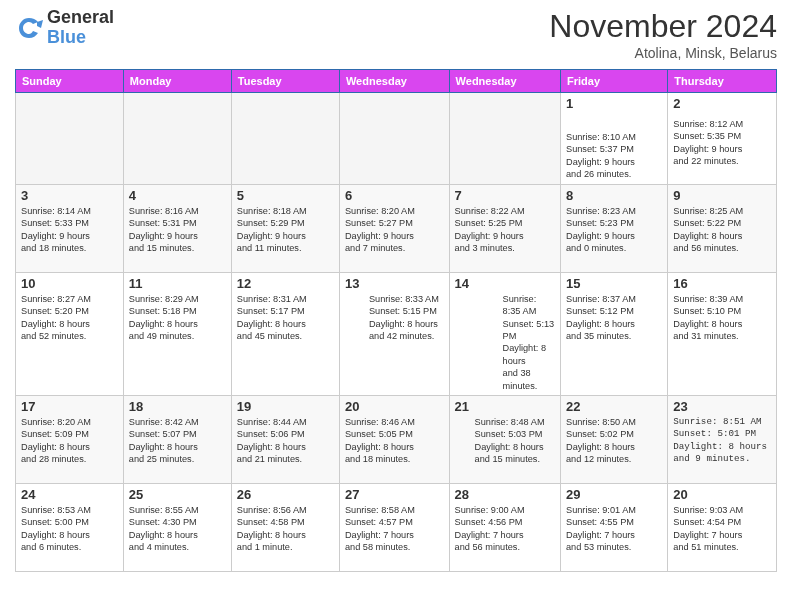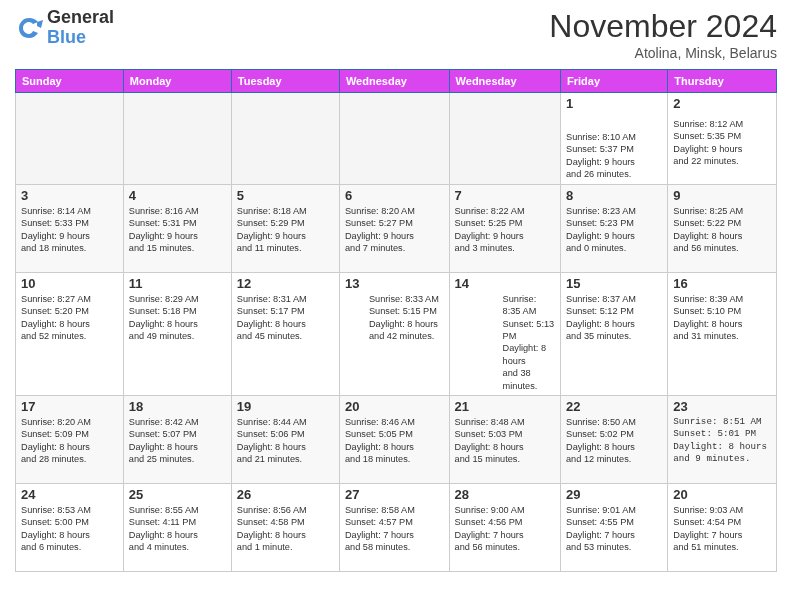--- a/index.html
+++ b/index.html
@@ -273,21 +273,21 @@
           </td>
           <td>
             <div class="day-num">20</div>
             <div class="day-info" style="white-space: pre-line;">Sunrise: 8:46 AM
 Sunset: 5:05 PM
 Daylight: 8 hours
 and 18 minutes.</div>
           </td>
           <td>
             <div class="day-num">21</div>
-            <div class="day-info" style="white-space: pre-line;">Sunrise: 8:48 AM
+            <div class="day-info" style="white-space: pre-line; margin-left: 20px;">Sunrise: 8:48 AM
 Sunset: 5:03 PM
 Daylight: 8 hours
 and 15 minutes.</div>
           </td>
           <td>
             <div class="day-num">22</div>
             <div class="day-info" style="white-space: pre-line;">Sunrise: 8:50 AM
 Sunset: 5:02 PM
 Daylight: 8 hours
 and 12 minutes.</div>
@@ -304,21 +304,21 @@
           <td>
             <div class="day-num">24</div>
             <div class="day-info" style="white-space: pre-line;">Sunrise: 8:53 AM
 Sunset: 5:00 PM
 Daylight: 8 hours
 and 6 minutes.</div>
           </td>
           <td>
             <div class="day-num">25</div>
             <div class="day-info" style="white-space: pre-line;">Sunrise: 8:55 AM
-Sunset: 4:11 PM
+Sunset: 4:30 PM
 Daylight: 8 hours
 and 4 minutes.</div>
           </td>
           <td>
             <div class="day-num">26</div>
             <div class="day-info" style="white-space: pre-line;">Sunrise: 8:56 AM
 Sunset: 4:58 PM
 Daylight: 8 hours
 and 1 minute.</div>
           </td>

